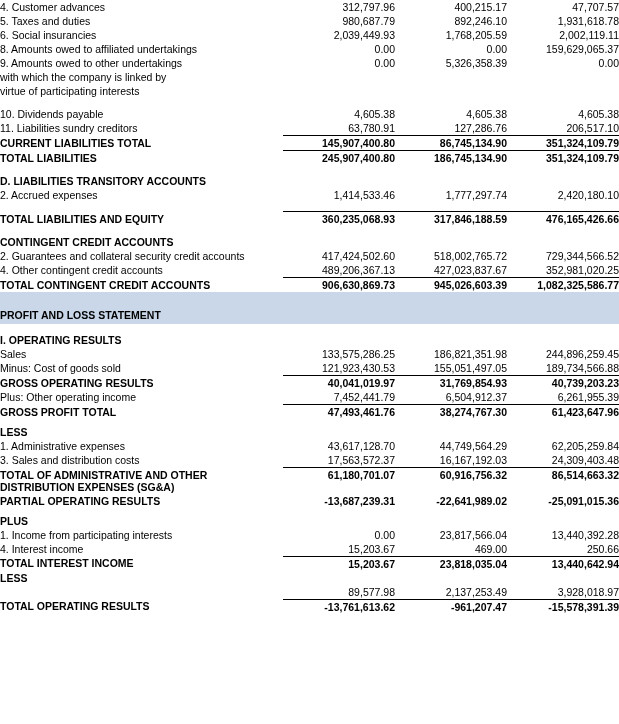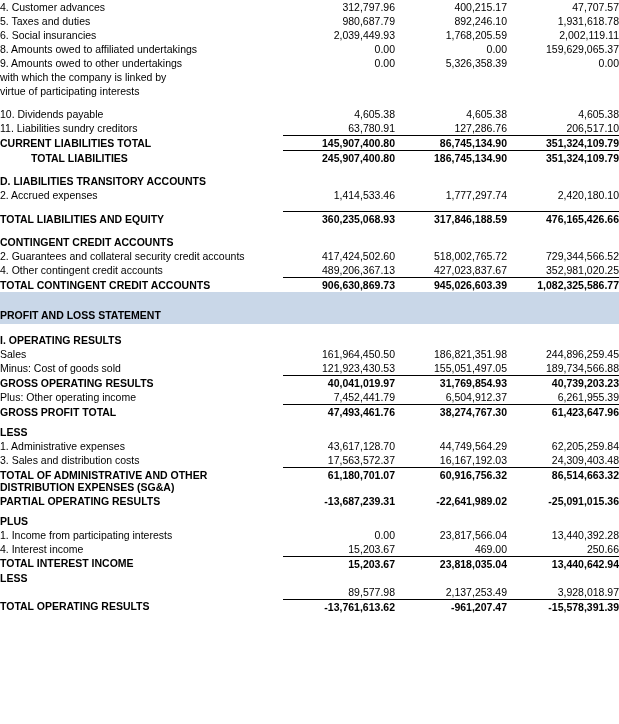--- a/index.html
+++ b/index.html
@@ -125,21 +125,21 @@
         <td class="num">127,286.76</td>
         <td class="num">206,517.10</td>
       </tr>
       <tr>
         <td class="label ind1 bold" style="border-top: none;">CURRENT LIABILITIES TOTAL</td>
         <td class="num bold" style="border-top: 1px solid rgb(0, 0, 0);">145,907,400.80</td>
         <td class="num bold" style="border-top: 1px solid rgb(0, 0, 0);">86,745,134.90</td>
         <td class="num bold" style="border-top: 1px solid rgb(0, 0, 0);">351,324,109.79</td>
       </tr>
       <tr>
-        <td class="label ind0 bold" style="border-top: none; padding-left: 31px;">TOTAL LIABILITIES</td>
+        <td class="label ind0 bold" style="border-top: none;">TOTAL LIABILITIES</td>
         <td class="num bold" style="border-top: 1px solid rgb(0, 0, 0);">245,907,400.80</td>
         <td class="num bold" style="border-top: 1px solid rgb(0, 0, 0);">186,745,134.90</td>
         <td class="num bold" style="border-top: 1px solid rgb(0, 0, 0);">351,324,109.79</td>
       </tr>
       <tr class="spacer">
         <td colspan="4"></td>
       </tr>
       <tr>
         <td class="label ind0 bold">D.  LIABILITIES TRANSITORY ACCOUNTS</td>
         <td class="num bold"></td>
@@ -198,21 +198,21 @@
         <td colspan="4"></td>
       </tr>
       <tr>
         <td class="label ind1 bold">I.  OPERATING RESULTS</td>
         <td class="num bold"></td>
         <td class="num bold"></td>
         <td class="num bold"></td>
       </tr>
       <tr>
         <td class="label ind1">Sales</td>
-        <td class="num">161,964,450.50</td>
+        <td class="num">133,575,286.25</td>
         <td class="num">186,821,351.98</td>
         <td class="num">244,896,259.45</td>
       </tr>
       <tr>
         <td class="label ind1">Minus: Cost of goods sold</td>
         <td class="num">121,923,430.53</td>
         <td class="num">155,051,497.05</td>
         <td class="num">189,734,566.88</td>
       </tr>
       <tr>

